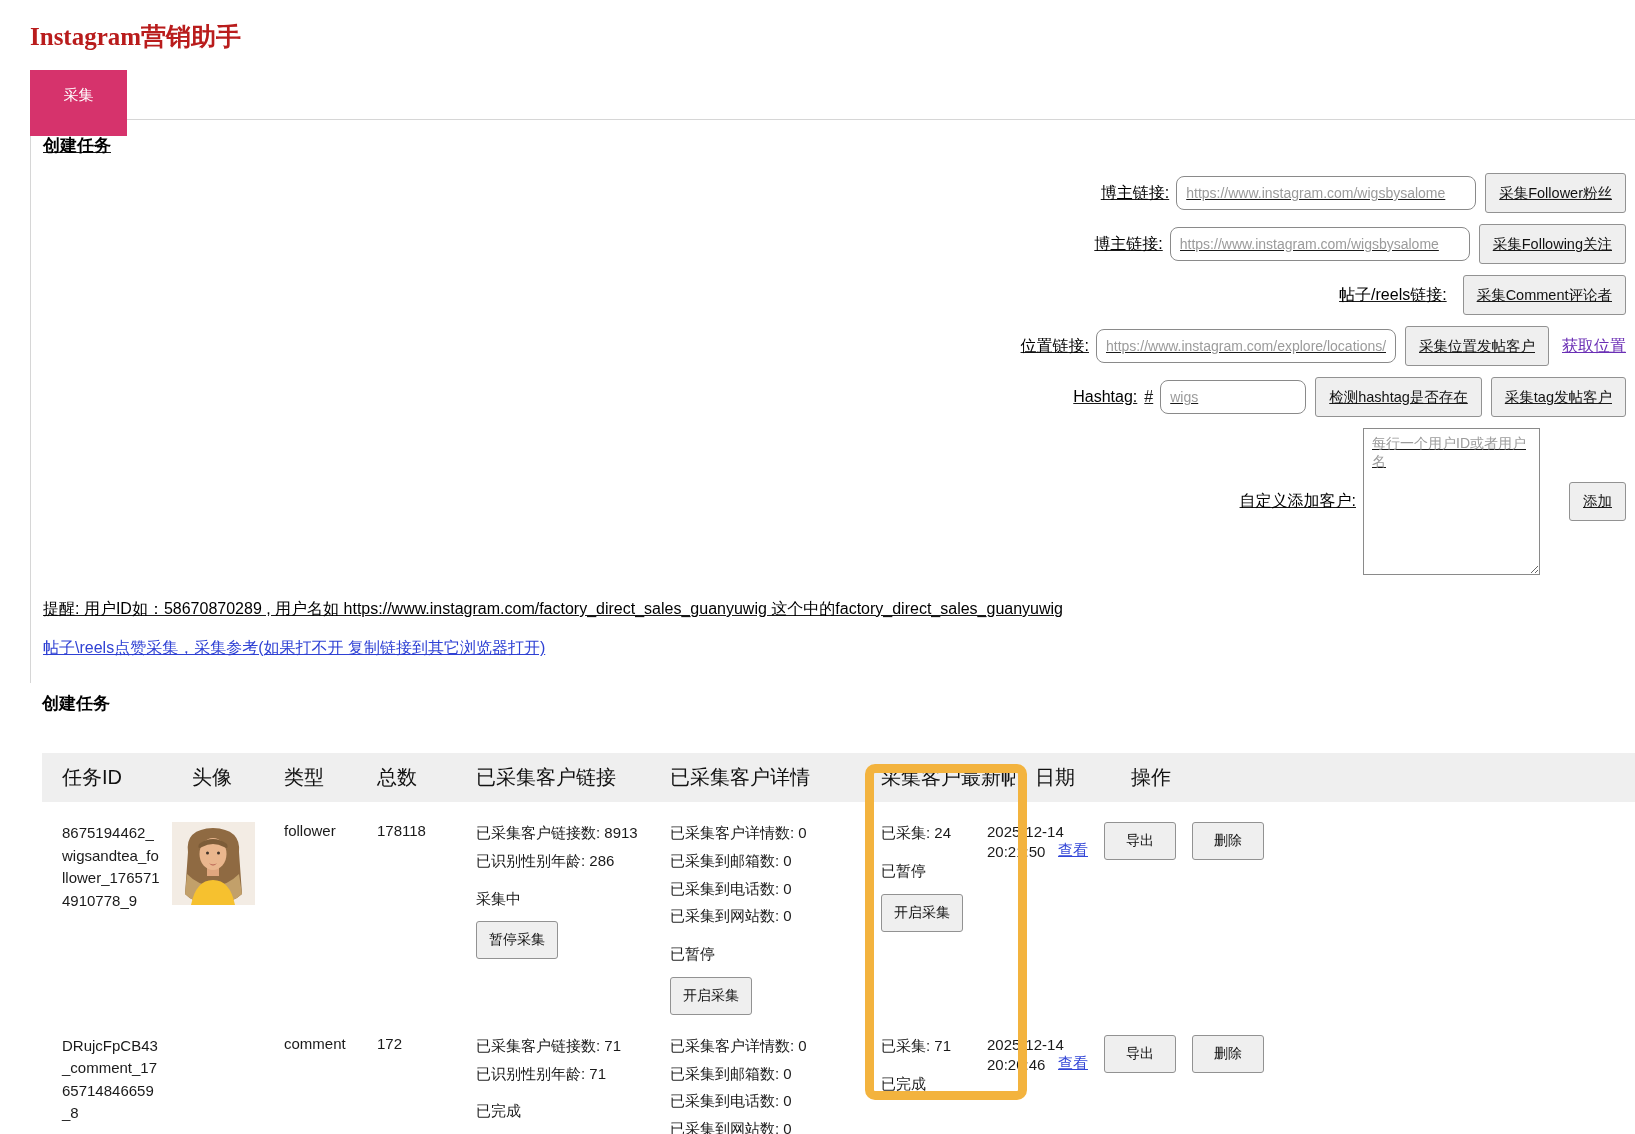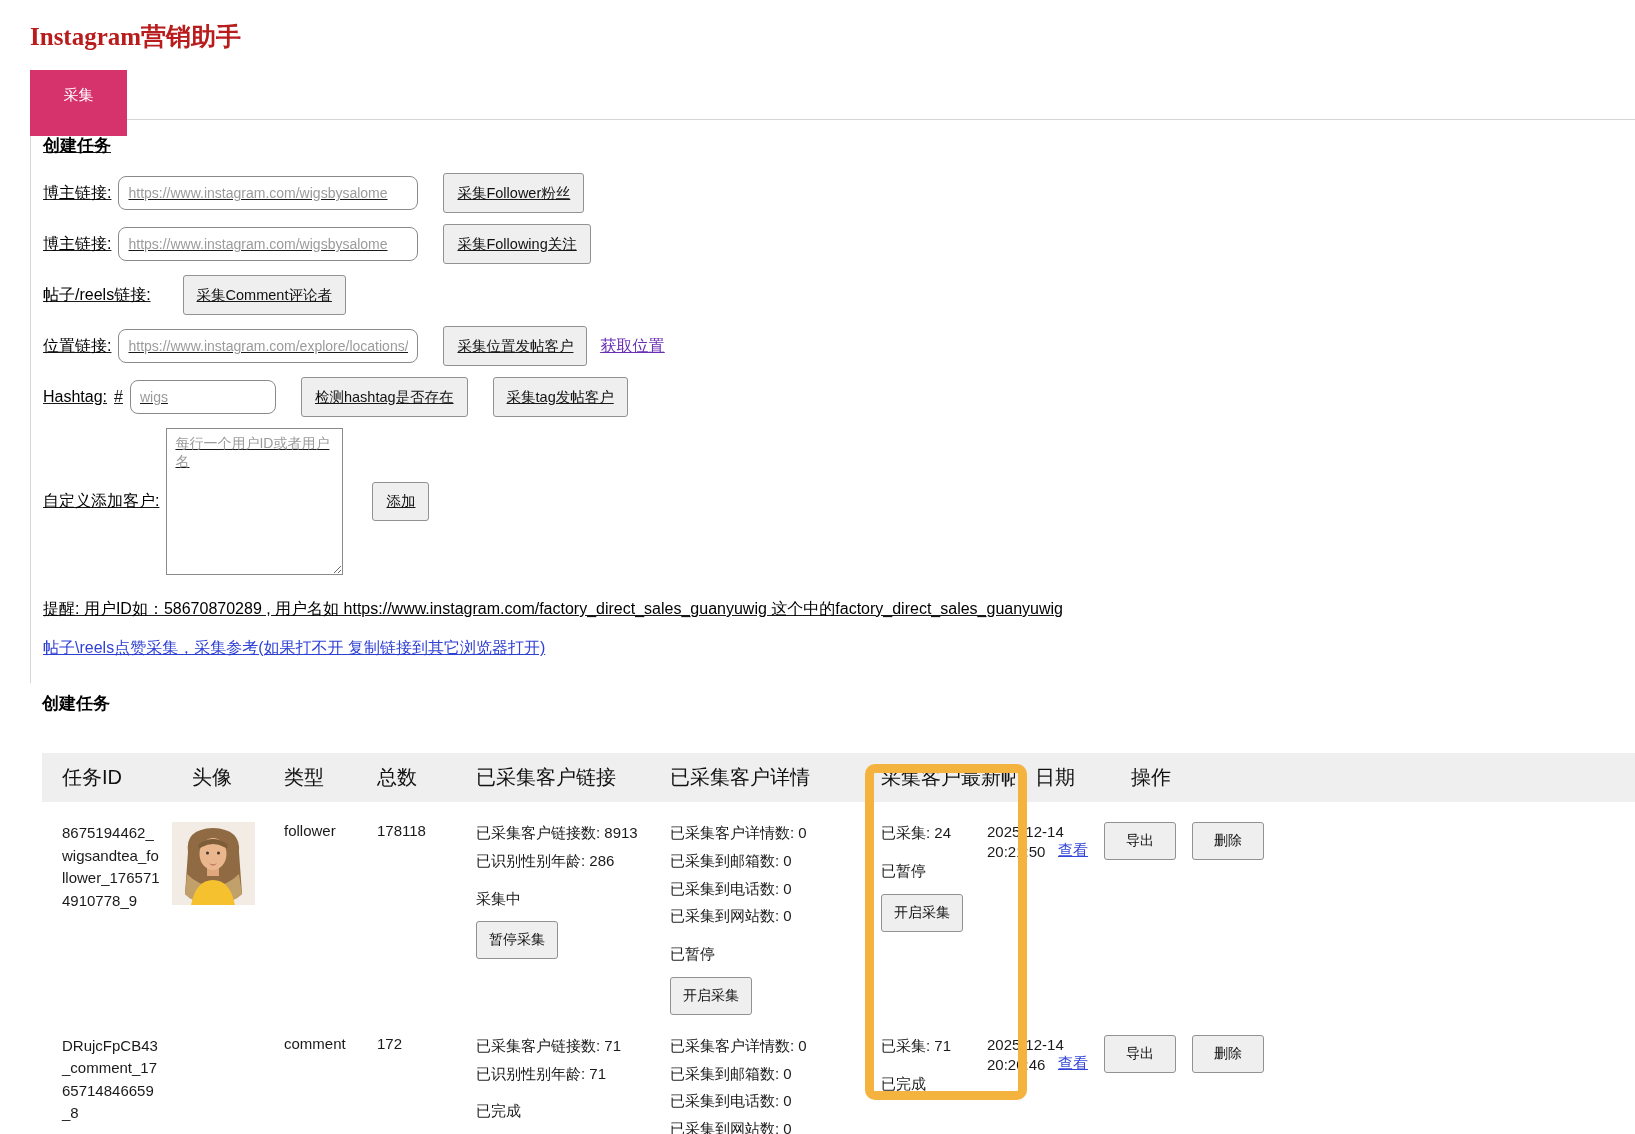--- a/index.html
+++ b/index.html
@@ -13,30 +13,30 @@
   
   .tabs { margin-left:30px; height:50px; }
   .tab-active { position:relative; z-index:2; width:97px; height:66px; background:#d6336c; color:#fff;
     font-size:15px; text-align:center; line-height:50px; cursor:pointer; }
 
   
   .panel { margin-left:30px; border-top:1px solid #d6d6d6; border-left:1px solid #d6d6d6;
     height:564px; padding:14px 9px 0 12px; margin-top:-1px;text-decoration:underline; }
   .section-title { font-size:17px; font-weight:bold; margin:0 0 16px 0; color:#000; }
 
-  .form-row { display:flex; align-items:center; margin-bottom:11px; min-height:40px; }
+  .form-row { display:flex; align-items:center; margin-bottom:11px; min-height:40px;justify-content:flex-end; }
   .form-label { font-size:16px; color:#000; margin-right:7px; white-space:nowrap; }
   .hash-prefix { font-size:16px; margin-right:7px; }
   .txt { height:34px; width:300px; border:1px solid #8a8a8a; border-radius:8px; padding:0 9px;
     font-size:14px; color:#333; font-family:inherit; }
   .txt-hash { width:146px; }
   .txt::placeholder, textarea::placeholder { color:#9b9b9b; opacity:1; }
   .btn { background:#efefef; border:1px solid #929292; border-radius:3px; color:#111;
     font-family:inherit; cursor:pointer; }
-  .btn-lg { font-size:14.5px; padding:10px 13px; height:40px; margin-left:25px; white-space:nowrap; }
+  .btn-lg { font-size:14.5px; padding:10px 13px; height:40px; margin-left:9px; white-space:nowrap; }
   .link-purple { color:#6b2fb5; font-size:16px; margin-left:13px; text-decoration:underline; cursor:pointer; }
   .custom-row { align-items:center; }
   .custom-textarea { width:177px; height:147px; border:1px solid #8a8a8a; padding:6px 8px;
     font-size:14px; font-family:inherit; resize:both; }
   .btn-add { font-size:14.5px; padding:9px 13px; margin-left:29px; }
   .hint { font-size:16px; color:#000; margin:24px 0 0 0; }
   .ref-link { display:inline-block; margin-top:18px; color:#2f41d4; font-size:16px;
     text-decoration:underline; cursor:pointer; }
 
   

